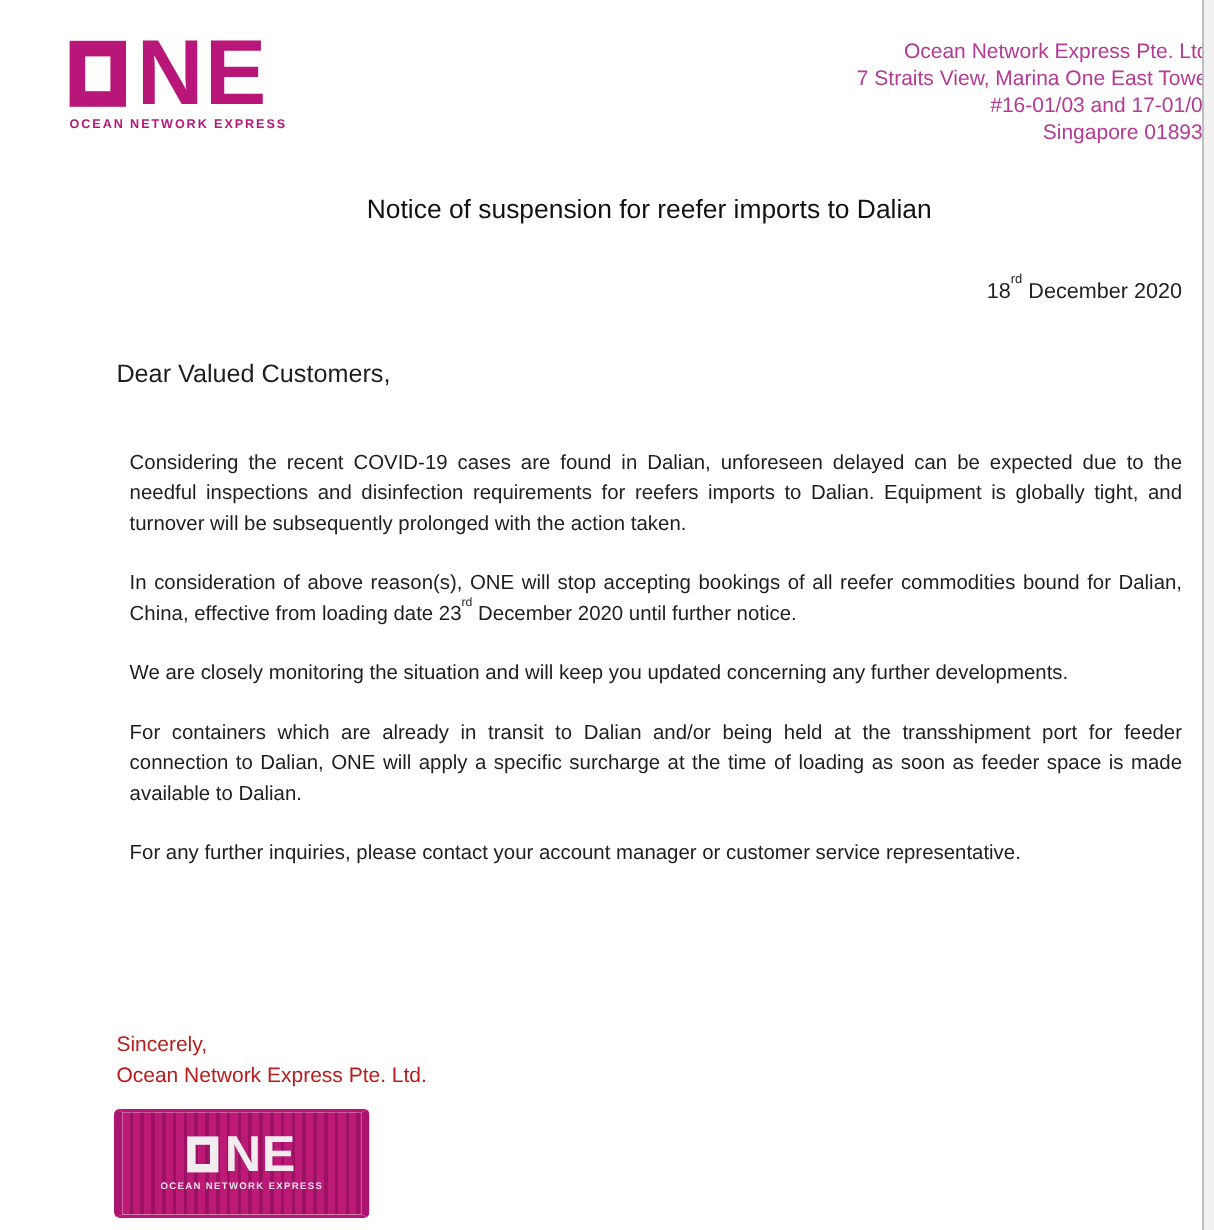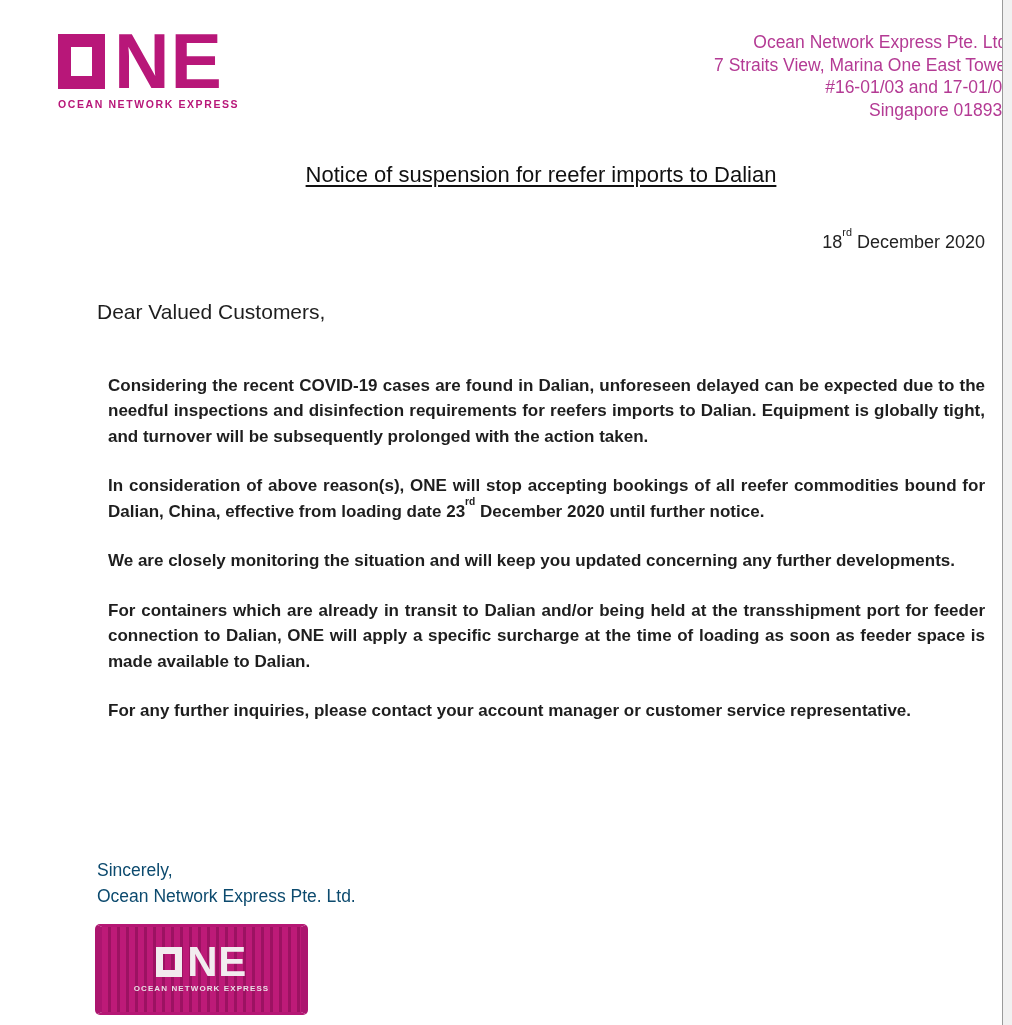--- a/index.html
+++ b/index.html
@@ -41,47 +41,46 @@
     font-size: 17.5px; line-height: 22.5px;
     white-space: nowrap;
     z-index: 1;
   }
 
   
   .title {
     position: absolute; top: 162px; left: 97px; width: 888px;
     text-align: center;
     font-size: 22px; color: #111;
-    text-decoration: underline;
     text-underline-offset: 3px;
   }
   .date {
     position: absolute; top: 232px; left: 97px; width: 888px;
     text-align: right;
     font-size: 18px; color: #222;
   }
   sup { font-size: 60%; line-height: 0; position: relative; top: -0.45em; }
 
   
   .letter-body-wrap {
     position: absolute; top: 299px; left: 97px; width: 888px;
     font-size: 17px; line-height: 25.5px; color: #1e1e1e;
   }
   .salutation { margin: 0 0 48px 0; font-size: 21px; }
-  .paragraphs { margin-left: 11px; width: 877px; font-weight: bold; }
+  .paragraphs { margin-left: 11px; width: 877px; }
   .paragraphs p {
     margin: 0 0 24px 0;
     text-align: justify;
   }
   .paragraphs p:last-child { margin-bottom: 0; }
 
   
   .closing {
     position: absolute; top: 857px; left: 97px;
-    font-size: 17.5px; line-height: 26px; color: #0c4a6e;
+    font-size: 17.5px; line-height: 26px; color: #b91c1c;
   }
 
   
   .container-logo {
     position: absolute; left: 95px; top: 924px;
     box-sizing: border-box;
     width: 213px; height: 91px;
     border-radius: 5px;
     background: repeating-linear-gradient(90deg, #bd1a78 0px, #bd1a78 6px, #9c1262 6px, #9c1262 9px);
     border-left: 7px solid #ac156f;

